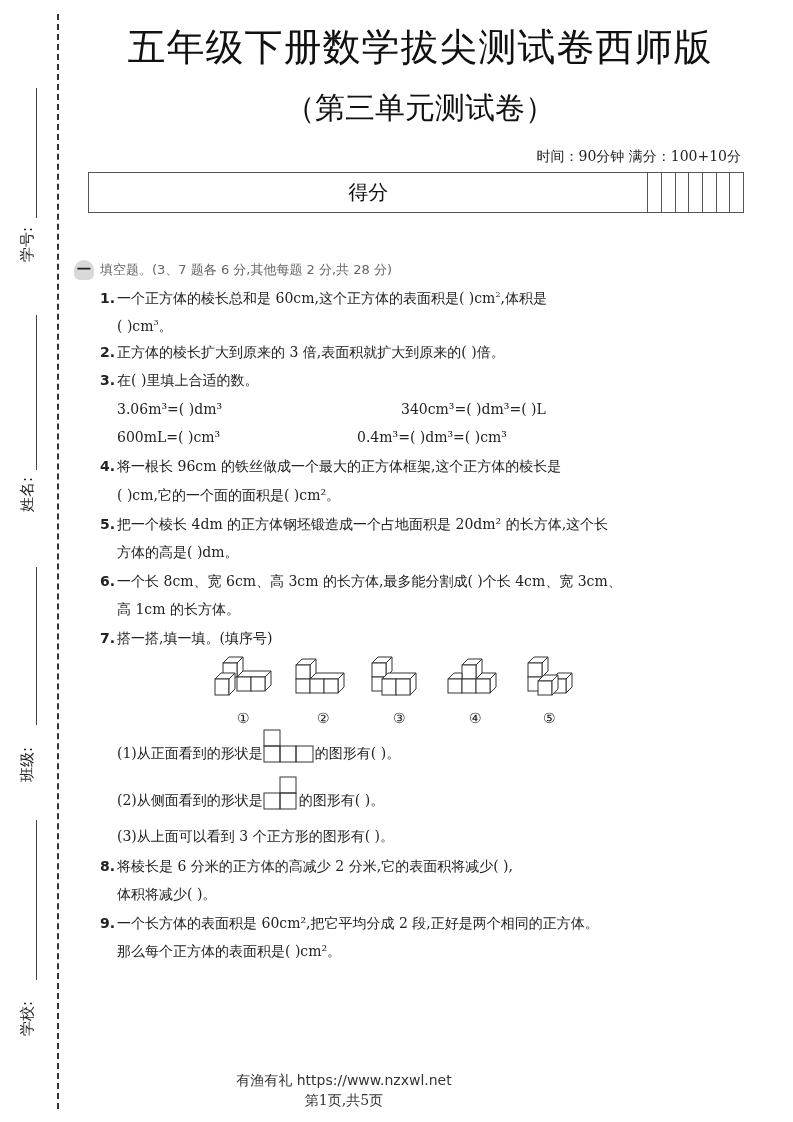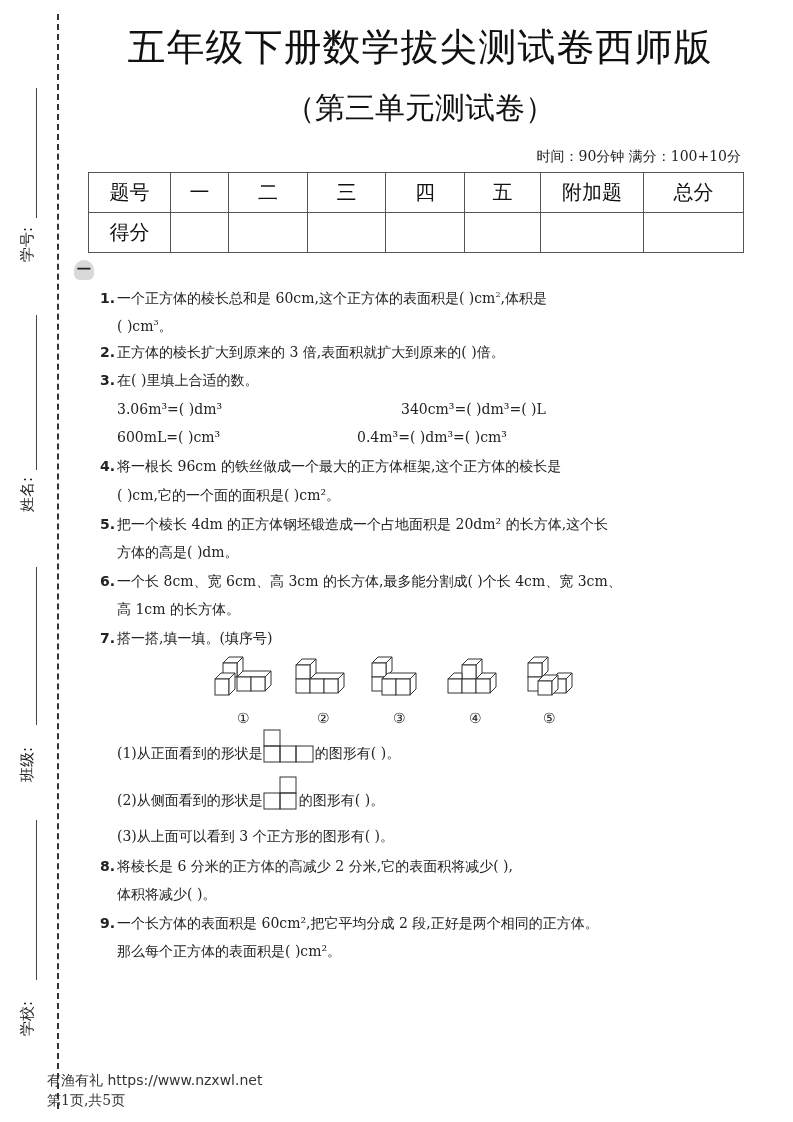--- a/index.html
+++ b/index.html
@@ -20,21 +20,21 @@
 
   .section-head { position: absolute; left: 74px; top: 260px; display: flex; align-items: center; font-family: "DejaVu Sans", sans-serif; font-size: 13px; color: #666; }
   .badge { width: 20px; height: 20px; border-radius: 10px 10px 6px 6px; background: #d9d9d9; display: flex; align-items: center; justify-content: center; margin-right: 6px; font-weight: bold; color: #222; font-size: 14px; }
 
   .q { position: absolute; left: 100px; font-size: 14px; color: #222; white-space: nowrap; line-height: 20px; }
   .q b { font-family: "DejaVu Sans", sans-serif; font-weight: bold; margin-right: 2px; }
   .indent { left: 117px; }
   .sup { font-size: 8px; vertical-align: super; }
 
   .shape { display: inline-block; vertical-align: middle; position: relative; }
-  .footer { position: absolute; left: 0; width: 688px; text-align: left; font-size: 14px; color: #333; padding-left: 47px; }
+  .footer { position: absolute; left: 0; width: 688px; text-align: center; font-size: 14px; color: #333; }
   .footer.f1 { top: 1072px; font-family: "DejaVu Sans", sans-serif; }
   .footer.f2 { top: 1092px; }
 </style>
 </head>
 <body>
 
 <div class="binding-line"></div>
 
 <div class="side-rule" style="top:88px;height:130px;"></div>
 <div class="side-label" style="top:262px;">学号:</div>
@@ -47,45 +47,36 @@
 
 <div class="side-rule" style="top:820px;height:160px;"></div>
 <div class="side-label" style="top:1036px;">学校:</div>
 
 <div class="title">五年级下册数学拔尖测试卷西师版</div>
 <div class="subtitle">（第三单元测试卷）</div>
 <div class="meta">时间：90分钟  满分：100+10分</div>
 
 <table class="score-table">
   <tbody>
-      <tr>
-    <td style="width:82px">题号</td>
-    <td style="width:58px">一</td>
-    <td style="width:79px">二</td>
-    <td style="width:78px">三</td>
-    <td style="width:79px">四</td>
-    <td style="width:76px">五</td>
-    <td style="width:103px">附加题</td>
-    <td>总分</td>
-  </tr>
   <tr>
     <td>得分</td>
     <td></td>
     <td></td>
     <td></td>
     <td></td>
     <td></td>
     <td></td>
     <td></td>
   </tr>
 </tbody>
   </table>
 
 <div class="section-head">
   <span class="badge">一</span>
+  <span>填空题。(3、7 题各 6 分,其他每题 2 分,共 28 分)</span>
 </div>
 
 <div class="q" style="top:285px;">
   <b>1.</b><span>一个正方体的棱长总和是 60cm,这个正方体的表面积是(          )cm</span><span class="sup">2</span><span>,体积是</span>
 </div>
 <div class="q indent" style="top:313px;">
   <span>(          )cm</span><span class="sup">3</span><span>。</span>
 </div>
 
 <div class="q" style="top:342px;">

